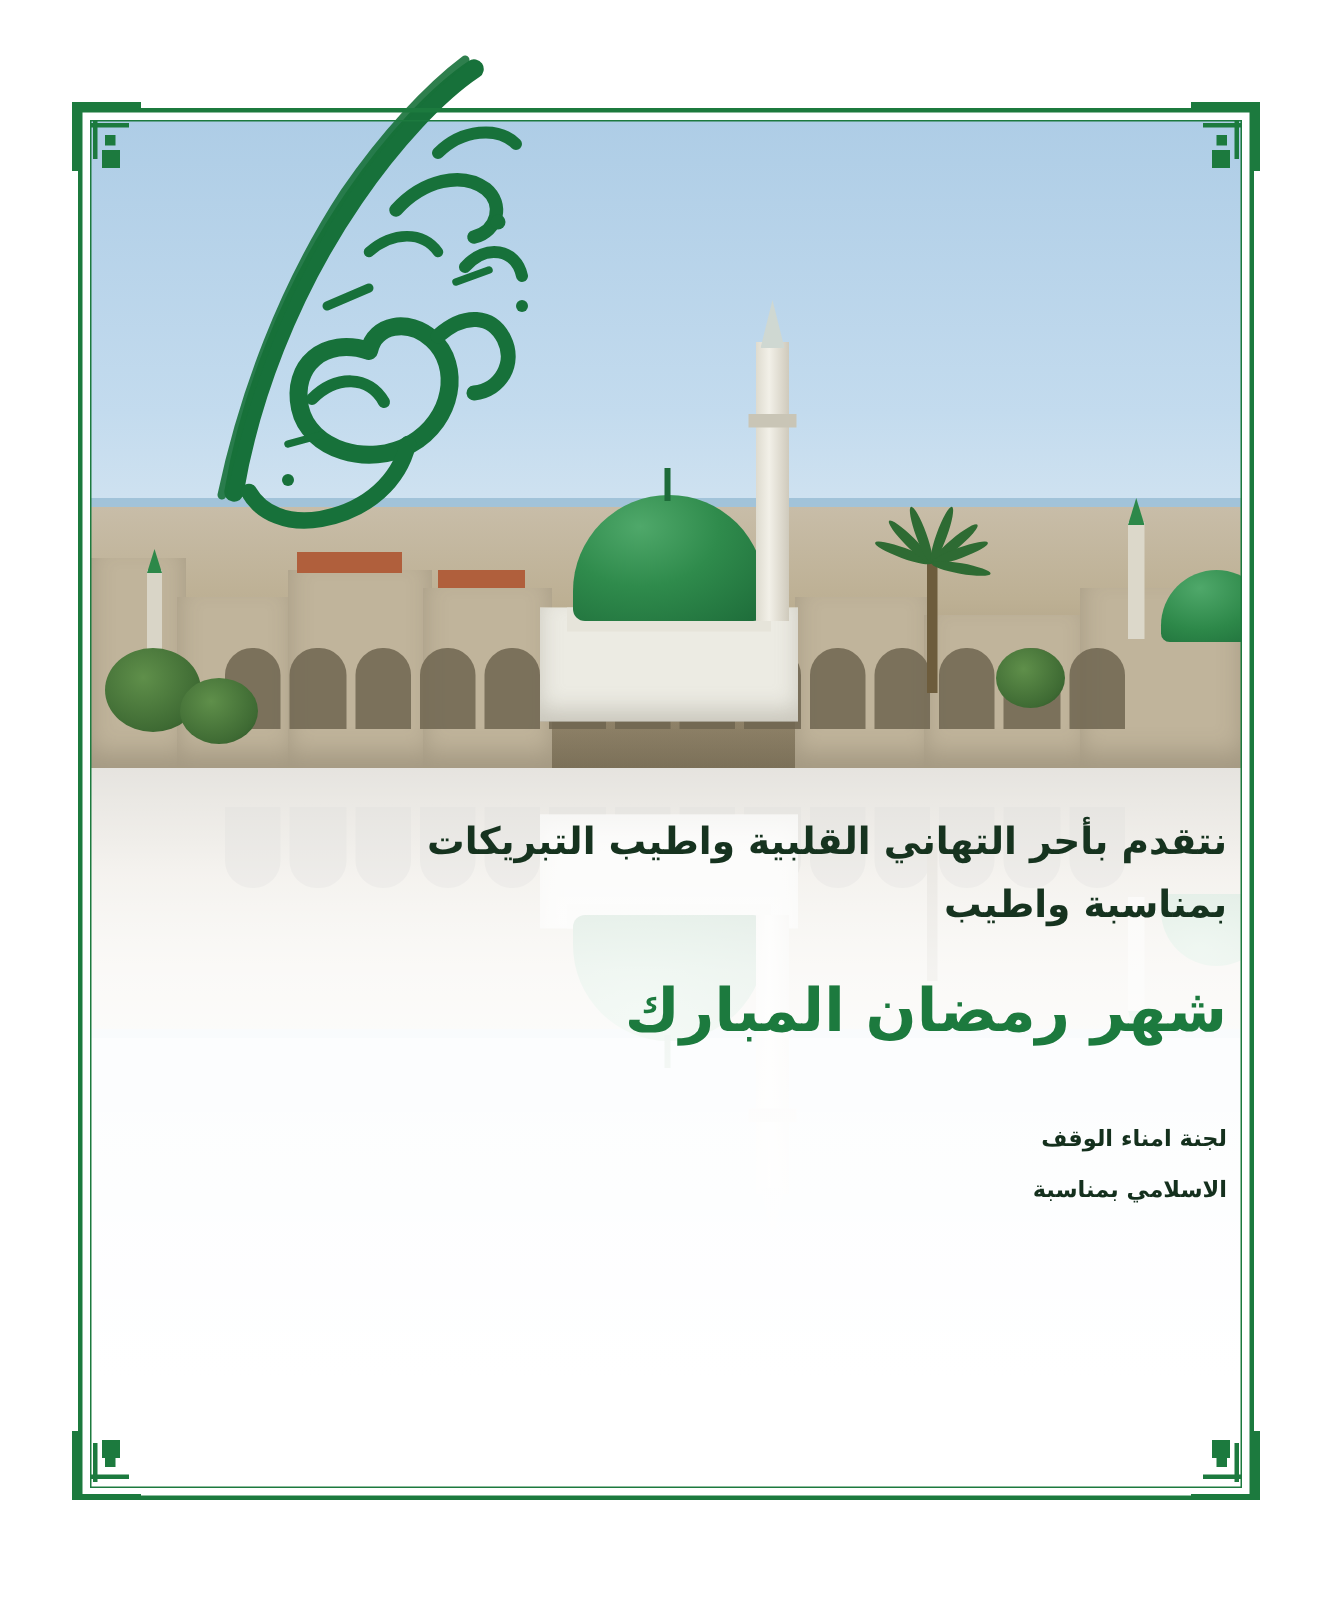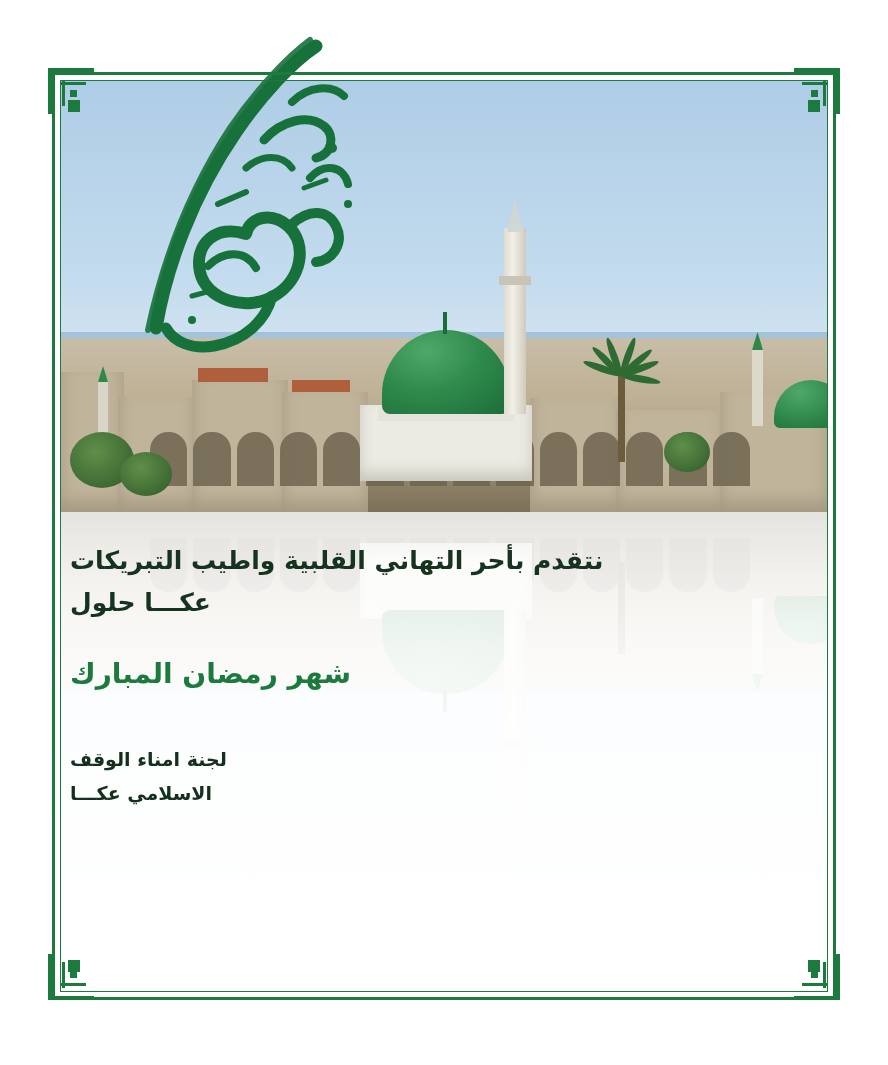--- a/index.html
+++ b/index.html
@@ -329,52 +329,52 @@
     z-index: 30;
   }
 
   
   .text-block {
     position: absolute;
     left: 70px;
     top: 540px;
     width: 748px;
     z-index: 20;
-    text-align: left;
+    text-align: right;
     direction: rtl;
   }
   .greet-line {
     font-family: "DejaVu Sans", sans-serif;
     font-weight: bold;
     font-size: 25px;
     line-height: 42px;
     color: #16331f;
     letter-spacing: 0;
   }
   .occasion {
     margin-top: 22px;
     font-family: "DejaVu Sans", sans-serif;
     font-weight: bold;
-    font-size: 28px;
+    font-size: 40px;
     line-height: 56px;
     color: #1c7a3e;
   }
   .dua {
     margin-top: 22px;
     font-family: "DejaVu Serif", serif;
     font-weight: bold;
     font-size: 26px;
     line-height: 40px;
     color: #15281b;
   }
   .signature {
     margin-top: 40px;
     font-family: "DejaVu Sans", sans-serif;
     font-weight: bold;
-    font-size: 19px;
+    font-size: 15px;
     line-height: 34px;
     color: #14301d;
   }
 </style>
 </head>
 <body>
 
 <div class="card">
 
   <div class="photo">
@@ -503,25 +503,25 @@
       <g fill="#17713a">
         <circle cx="236" cy="120" r="5"></circle>
         <circle cx="252" cy="176" r="4"></circle>
         <circle cx="96" cy="292" r="4"></circle>
       </g>
     </svg>
   </div>
 
   <div class="text-block">
     <div class="greet-line">نتقدم بأحر التهاني القلبية واطيب التبريكات</div>
-    <div class="greet-line">عكـــا حلول</div>
+    <div class="greet-line">بمناسبة واطيب</div>
     <div class="occasion">شهر رمضان المبارك</div>
     <div class="signature">
       <div>لجنة امناء الوقف</div>
-      <div>الاسلامي عكـــا</div>
+      <div>الاسلامي بمناسبة</div>
     </div>
   </div>
 
   <div class="frame-outer"></div>
   <div class="frame-inner"></div>
 
   <div class="corner c-tl">
     <i class="h1"></i>
       <i class="v1"></i>
       <i class="h2"></i>

